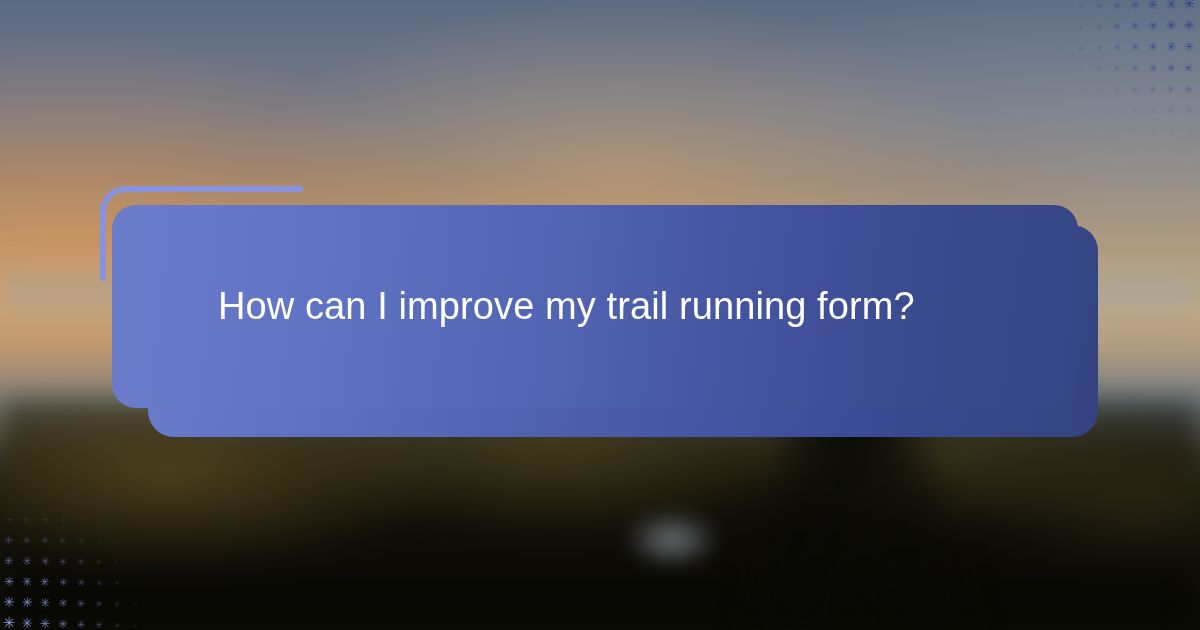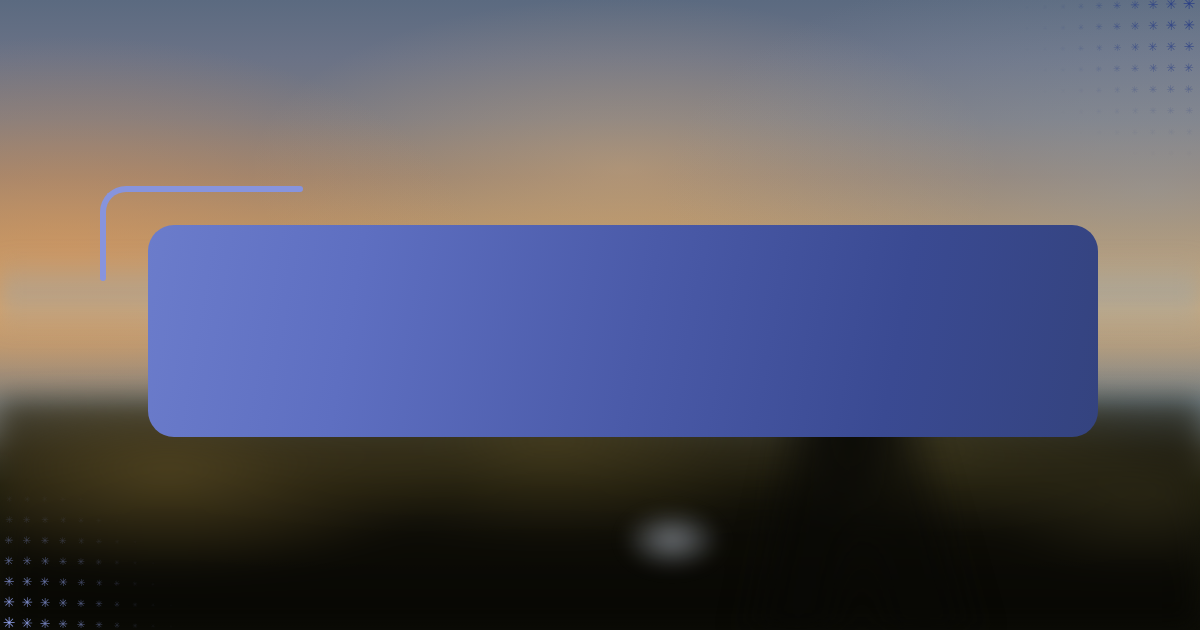--- a/index.html
+++ b/index.html
@@ -236,15 +236,18 @@
 <span style="font-size:10.66px;opacity:0.704">✳</span><span style="font-size:10.50px;opacity:0.693">✳</span><span style="font-size:10.05px;opacity:0.663">✳</span><span style="font-size:9.37px;opacity:0.617">✳</span><span style="font-size:8.55px;opacity:0.560">✳</span><span style="font-size:7.62px;opacity:0.497">✳</span><span style="font-size:6.63px;opacity:0.429">✳</span><span style="font-size:5.59px;opacity:0.359">✳</span><span style="font-size:4.51px;opacity:0.285">✳</span><span style="font-size:3.42px;opacity:0.211">✳</span><span style="font-size:2.30px;opacity:0.135">✳</span>
 <span style="font-size:11.75px;opacity:0.778">✳</span><span style="font-size:11.53px;opacity:0.764">✳</span><span style="font-size:10.96px;opacity:0.725">✳</span><span style="font-size:10.16px;opacity:0.670">✳</span><span style="font-size:9.22px;opacity:0.606">✳</span><span style="font-size:8.20px;opacity:0.537">✳</span><span style="font-size:7.14px;opacity:0.464">✳</span><span style="font-size:6.04px;opacity:0.389">✳</span><span style="font-size:4.91px;opacity:0.313">✳</span><span style="font-size:3.78px;opacity:0.235">✳</span><span style="font-size:2.63px;opacity:0.157">✳</span>
 <span style="font-size:12.83px;opacity:0.852">✳</span><span style="font-size:12.52px;opacity:0.831">✳</span><span style="font-size:11.77px;opacity:0.780">✳</span><span style="font-size:10.81px;opacity:0.715">✳</span><span style="font-size:9.76px;opacity:0.643">✳</span><span style="font-size:8.65px;opacity:0.567">✳</span><span style="font-size:7.52px;opacity:0.490">✳</span><span style="font-size:6.37px;opacity:0.412">✳</span><span style="font-size:5.21px;opacity:0.333">✳</span><span style="font-size:4.04px;opacity:0.253">✳</span><span style="font-size:2.87px;opacity:0.173">✳</span>
 <span style="font-size:13.92px;opacity:0.926">✳</span><span style="font-size:13.39px;opacity:0.890">✳</span><span style="font-size:12.38px;opacity:0.821">✳</span><span style="font-size:11.26px;opacity:0.745">✳</span><span style="font-size:10.11px;opacity:0.666">✳</span><span style="font-size:8.94px;opacity:0.587">✳</span><span style="font-size:7.76px;opacity:0.507">✳</span><span style="font-size:6.58px;opacity:0.426">✳</span><span style="font-size:5.39px;opacity:0.345">✳</span><span style="font-size:4.21px;opacity:0.264">✳</span><span style="font-size:3.02px;opacity:0.183">✳</span>
 <span style="font-size:15.00px;opacity:1.000">✳</span><span style="font-size:13.81px;opacity:0.919">✳</span><span style="font-size:12.61px;opacity:0.837">✳</span><span style="font-size:11.42px;opacity:0.756">✳</span><span style="font-size:10.23px;opacity:0.675">✳</span><span style="font-size:9.03px;opacity:0.593">✳</span><span style="font-size:7.84px;opacity:0.512">✳</span><span style="font-size:6.65px;opacity:0.431">✳</span><span style="font-size:5.45px;opacity:0.349">✳</span><span style="font-size:4.26px;opacity:0.268">✳</span><span style="font-size:3.07px;opacity:0.187">✳</span>
 </div>
 
   <div class="card-stack">
     <div class="card-outline"></div>
     <div class="card-back"></div>
+    <div class="card-front">
+      <h1 class="card-title">How can I improve my trail running form?</h1>
+    </div>
   </div>
 
 </div>
 
 </body></html>

